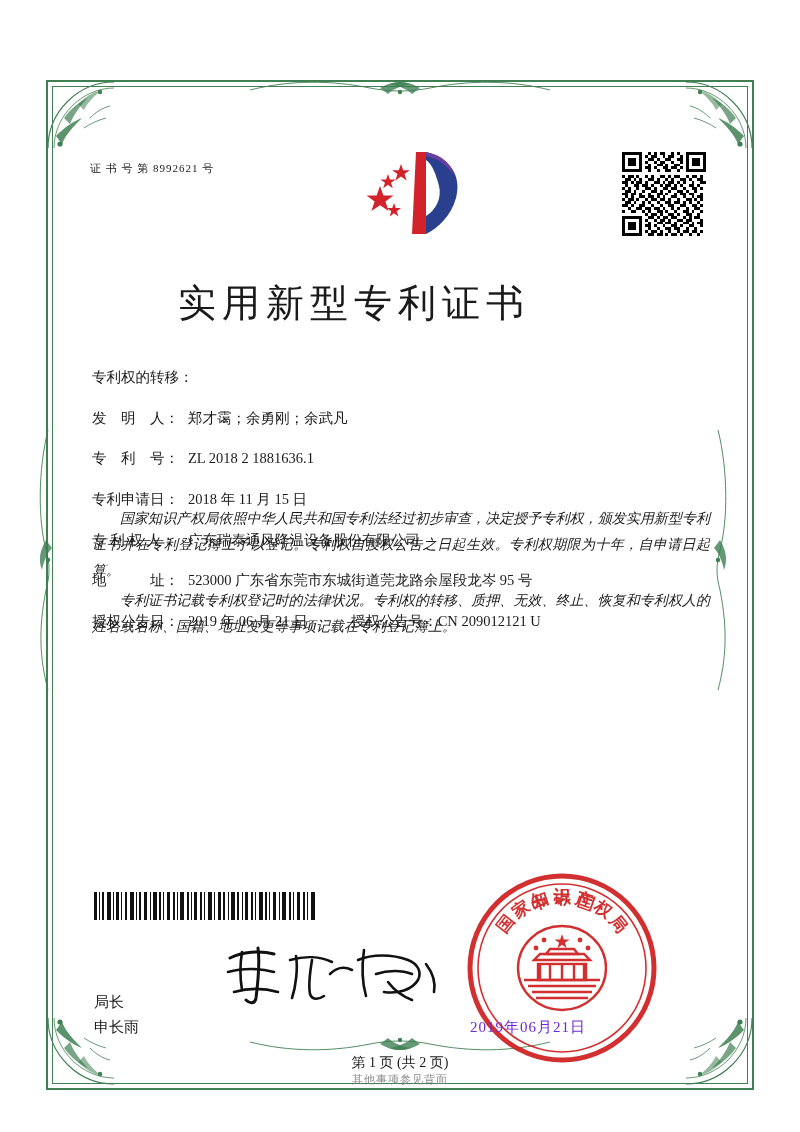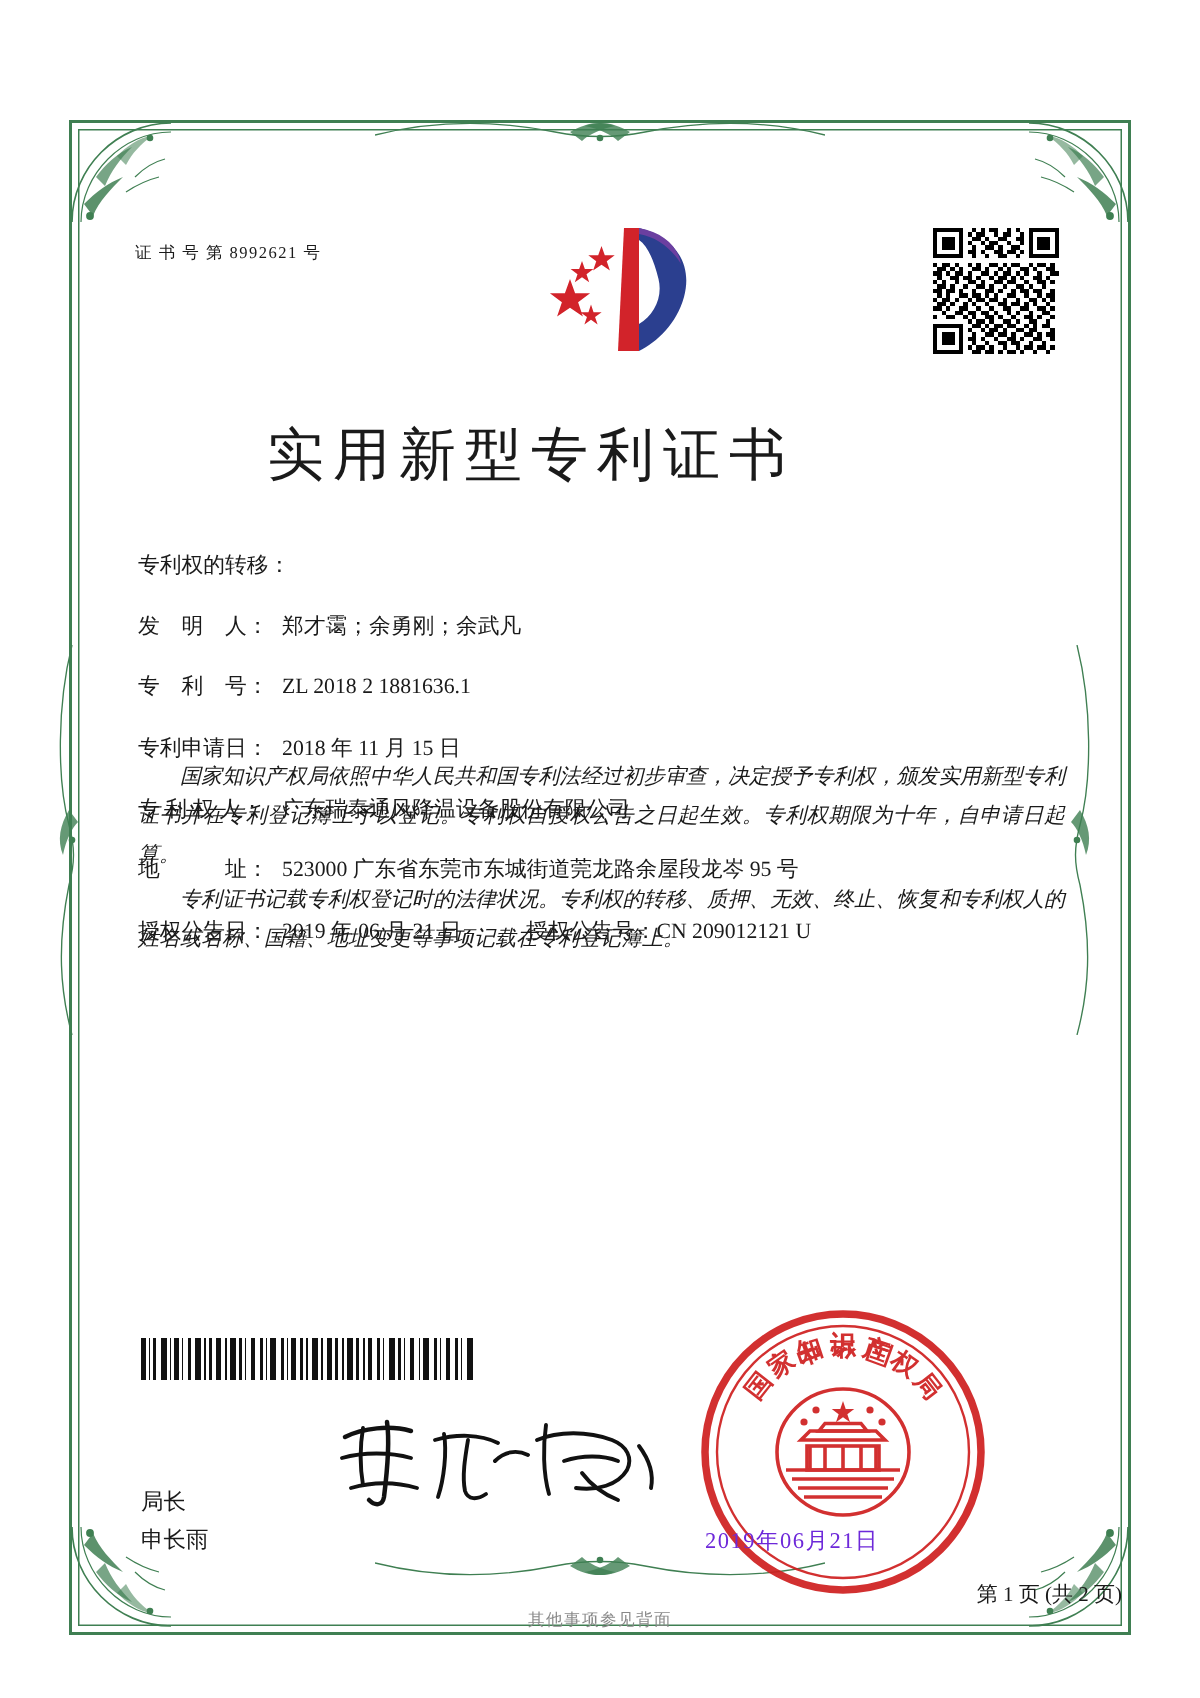--- a/index.html
+++ b/index.html
@@ -160,21 +160,21 @@
     left: 418px; top: 932px;
     font-size: 15px;
     color: #6d28d9;
     letter-spacing: 1px;
   }
 
   .page-num {
     position: absolute;
     left: 0; top: 968px;
     width: 696px;
-    text-align: right;
+    text-align: center;
     font-size: 14px;
   }
 
   .footer-note {
     position: absolute;
     left: 0; top: 1072px;
     width: 800px;
     text-align: center;
     font-size: 11px;
     color: #888;

